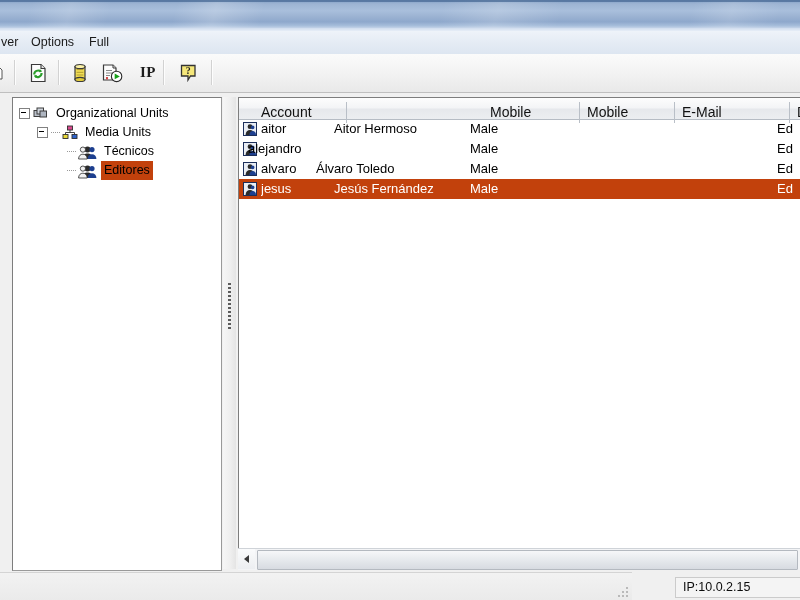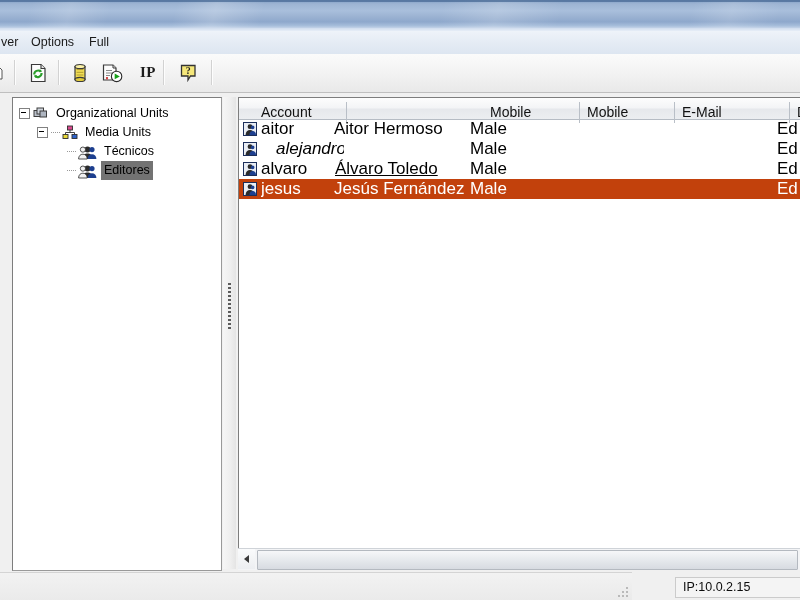--- a/index.html
+++ b/index.html
@@ -130,21 +130,21 @@
     height: 19px;
     line-height: 19px;
     font-size: 12.5px;
     color: #000;
     white-space: nowrap;
     display: flex;
     align-items: center;
     cursor: default;
   }
   .tree-label { padding: 0 3px; }
-  .tree-label.sel { background: #737373; }
+  .tree-label.sel { background: #c2410c; }
   .expander {
     width: 9px; height: 9px;
     border: 1px solid #818181;
     background: #fff;
     position: relative;
     margin-right: 3px;
     flex: 0 0 auto;
     cursor: default;
   }
   .expander::before {
@@ -222,21 +222,21 @@
     height: 20px;
     display: block;
     cursor: default;
   }
   .lv-row.selected { background: #c2410c; }
   .lv-cell {
     position: absolute;
     top: 0;
     height: 20px;
     line-height: 20px;
-    font-size: 17px;
+    font-size: 13px;
     color: #000;
     white-space: nowrap;
     overflow: hidden;
   }
   .lv-row.selected .lv-cell { color: #ffffff; }
   .lv-usericon {
     position: absolute;
     left: 4px; top: 3px;
     width: 14px; height: 14px;
   }
@@ -466,39 +466,39 @@
       <div class="lv-row" style="top:20px;">
         <span class="lv-usericon">
           <svg width="14" height="14" viewBox="0 0 14 14">
             <rect x=".5" y=".5" width="13" height="13" fill="#e9edf4" stroke="#1c2e5a" stroke-width="1"></rect>
             <path d="M7 2.3 a2.4 2.4 0 1 1 0 4.8 a2.4 2.4 0 1 1 0 -4.8 z" fill="#2b2b2b"></path>
             <path d="M2.6 13 c0 -3.3 2 -5 4.4 -5 c2.4 0 4.4 1.7 4.4 5 z" fill="#2b2b2b"></path>
             <path d="M9.6 3.4 a1.9 1.9 0 1 1 0 3.8 a1.9 1.9 0 1 1 0 -3.8 z" fill="#1d3f8f"></path>
             <path d="M6.4 13 c0 -2.6 1.5 -3.9 3.3 -3.9 c1.8 0 3.3 1.3 3.3 3.9 z" fill="#1d3f8f"></path>
           </svg>
         </span>
-        <span class="lv-cell" style="left:37px;  width:68px;font-style:italic;">alejandro</span>
+        <span class="lv-cell" style="left:9px;  width:68px;">alejandro</span>
         <span class="lv-cell" style="left:231px; width:90px;">Male</span>
         <span class="lv-cell" style="left:328px; width:90px;"></span>
         <span class="lv-cell" style="left:423px; width:110px;"></span>
         <span class="lv-cell" style="left:538px; width:24px;">Ed</span>
       </div>
 
       <div class="lv-row" style="top:40px;">
         <span class="lv-usericon">
           <svg width="14" height="14" viewBox="0 0 14 14">
             <rect x=".5" y=".5" width="13" height="13" fill="#e9edf4" stroke="#1c2e5a" stroke-width="1"></rect>
             <path d="M7 2.3 a2.4 2.4 0 1 1 0 4.8 a2.4 2.4 0 1 1 0 -4.8 z" fill="#2b2b2b"></path>
             <path d="M2.6 13 c0 -3.3 2 -5 4.4 -5 c2.4 0 4.4 1.7 4.4 5 z" fill="#2b2b2b"></path>
             <path d="M9.6 3.4 a1.9 1.9 0 1 1 0 3.8 a1.9 1.9 0 1 1 0 -3.8 z" fill="#1d3f8f"></path>
             <path d="M6.4 13 c0 -2.6 1.5 -3.9 3.3 -3.9 c1.8 0 3.3 1.3 3.3 3.9 z" fill="#1d3f8f"></path>
           </svg>
         </span>
         <span class="lv-cell" style="left:22px;  width:68px;">alvaro</span>
-        <span class="lv-cell" style="left:96px;  width:130px;text-decoration:underline;">Álvaro Toledo</span>
+        <span class="lv-cell" style="left:77px;  width:130px;">Álvaro Toledo</span>
         <span class="lv-cell" style="left:231px; width:90px;">Male</span>
         <span class="lv-cell" style="left:328px; width:90px;"></span>
         <span class="lv-cell" style="left:423px; width:110px;"></span>
         <span class="lv-cell" style="left:538px; width:24px;">Ed</span>
       </div>
 
       <div class="lv-row selected" style="top:60px;">
         <span class="lv-usericon">
           <svg width="14" height="14" viewBox="0 0 14 14">
             <rect x=".5" y=".5" width="13" height="13" fill="#e9edf4" stroke="#1c2e5a" stroke-width="1"></rect>

